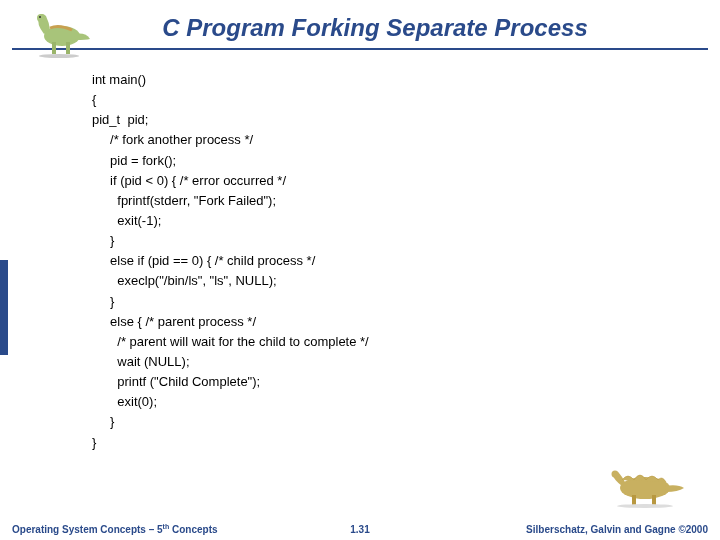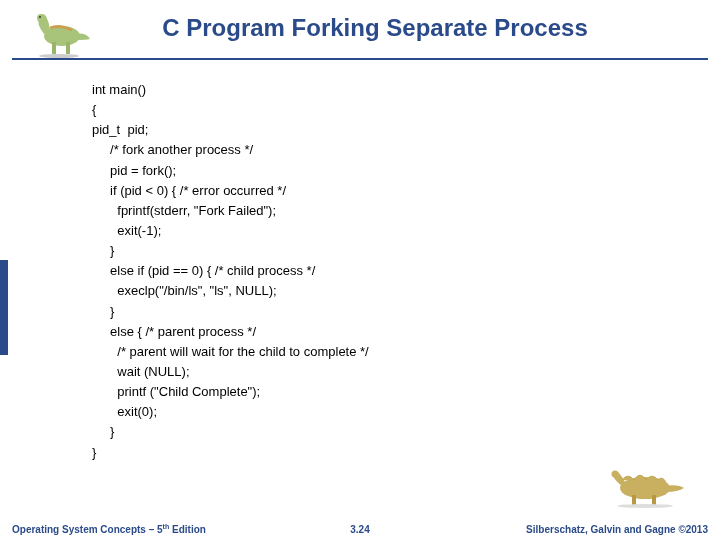--- a/index.html
+++ b/index.html
@@ -1,19 +1,19 @@
 <!DOCTYPE html>
 <html><head>
 <meta charset="utf-8">
 <style>
 * { margin: 0; padding: 0; box-sizing: border-box; }
 body { width: 720px; height: 540px; background: #fff; font-family: Arial, Helvetica, sans-serif; position: relative; overflow: hidden; }
 .sidebar-accent { position: absolute; left: 0; top: 260px; width: 8px; height: 95px; background: #2a4a8a; }
 .header { position: relative; padding-top: 14px; }
-.title { color: #2a4a8a; font-size: 24px; font-weight: bold; text-align: center; margin-left: 30px; margin-bottom: 16px; }
+.title { color: #2a4a8a; font-size: 24px; font-weight: bold; text-align: center; margin-left: 30px; margin-bottom: 6px; font-style: italic; }
 .hr-line { height: 2px; background: #2a4a8a; margin: 0 12px; }
 .dino-top { position: absolute; left: 24px; top: 4px; width: 70px; height: 55px; }
 .content { padding: 20px 0 0 92px; }
 .code { font-family: Arial, Helvetica, sans-serif; font-size: 13px; color: #000; line-height: 1.55; white-space: pre; }
 .dino-bottom { position: absolute; right: 30px; bottom: 32px; width: 90px; height: 50px; }
 .footer { position: absolute; bottom: 0; left: 0; right: 0; height: 22px; display: flex; align-items: center; justify-content: space-between; padding: 0 12px; }
 .foot-left { color: #2a4a8a; font-size: 10px; font-weight: bold; }
 .foot-left sup { font-size: 7px; }
 .foot-center { color: #2a4a8a; font-size: 10px; font-weight: bold; position: absolute; left: 50%; transform: translateX(-50%); }
 .foot-right { color: #2a4a8a; font-size: 10px; font-weight: bold; }
@@ -67,17 +67,17 @@
   <circle cx="15" cy="16" r="3.5" fill="#c8b060"></circle>
   <path d="M 65 28 Q 78 26 84 30 Q 78 34 66 34" fill="#c8b060"></path>
   <path d="M 22 22 Q 28 14 34 22 Q 40 12 46 22 Q 52 14 58 22 Q 62 17 66 24" fill="#c8b060" stroke="#b89840" stroke-width="0.5"></path>
   <rect x="32" y="37" width="4" height="10" fill="#b89840"></rect>
   <rect x="52" y="37" width="4" height="10" fill="#b89840"></rect>
   <ellipse cx="45" cy="48" rx="28" ry="2" fill="#ddd"></ellipse>
 </svg>
 
 <div class="footer">
   <div class="foot-left">
-    <span>Operating System Concepts – 5</span><sup>th</sup><span> Edition</span>
+    <span>Operating System Concepts – 5</span><sup>th</sup><span> Concepts</span>
   </div>
-  <div class="foot-center">3.24</div>
-  <div class="foot-right">Silberschatz, Galvin and Gagne ©2013</div>
+  <div class="foot-center">1.31</div>
+  <div class="foot-right">Silberschatz, Galvin and Gagne ©2000</div>
 </div>
 
 </body></html>

